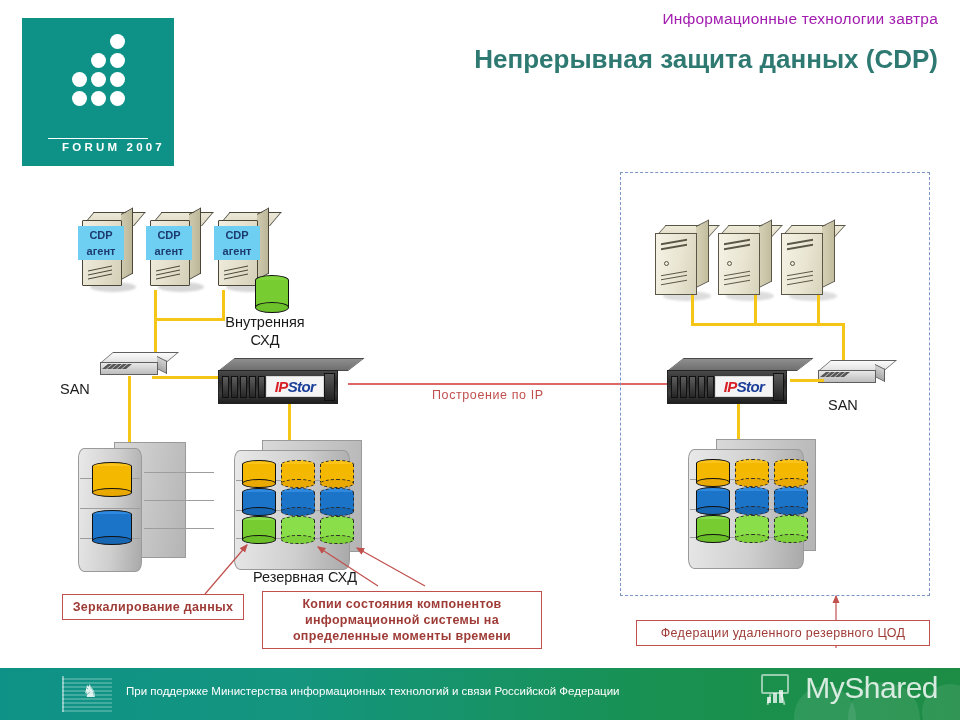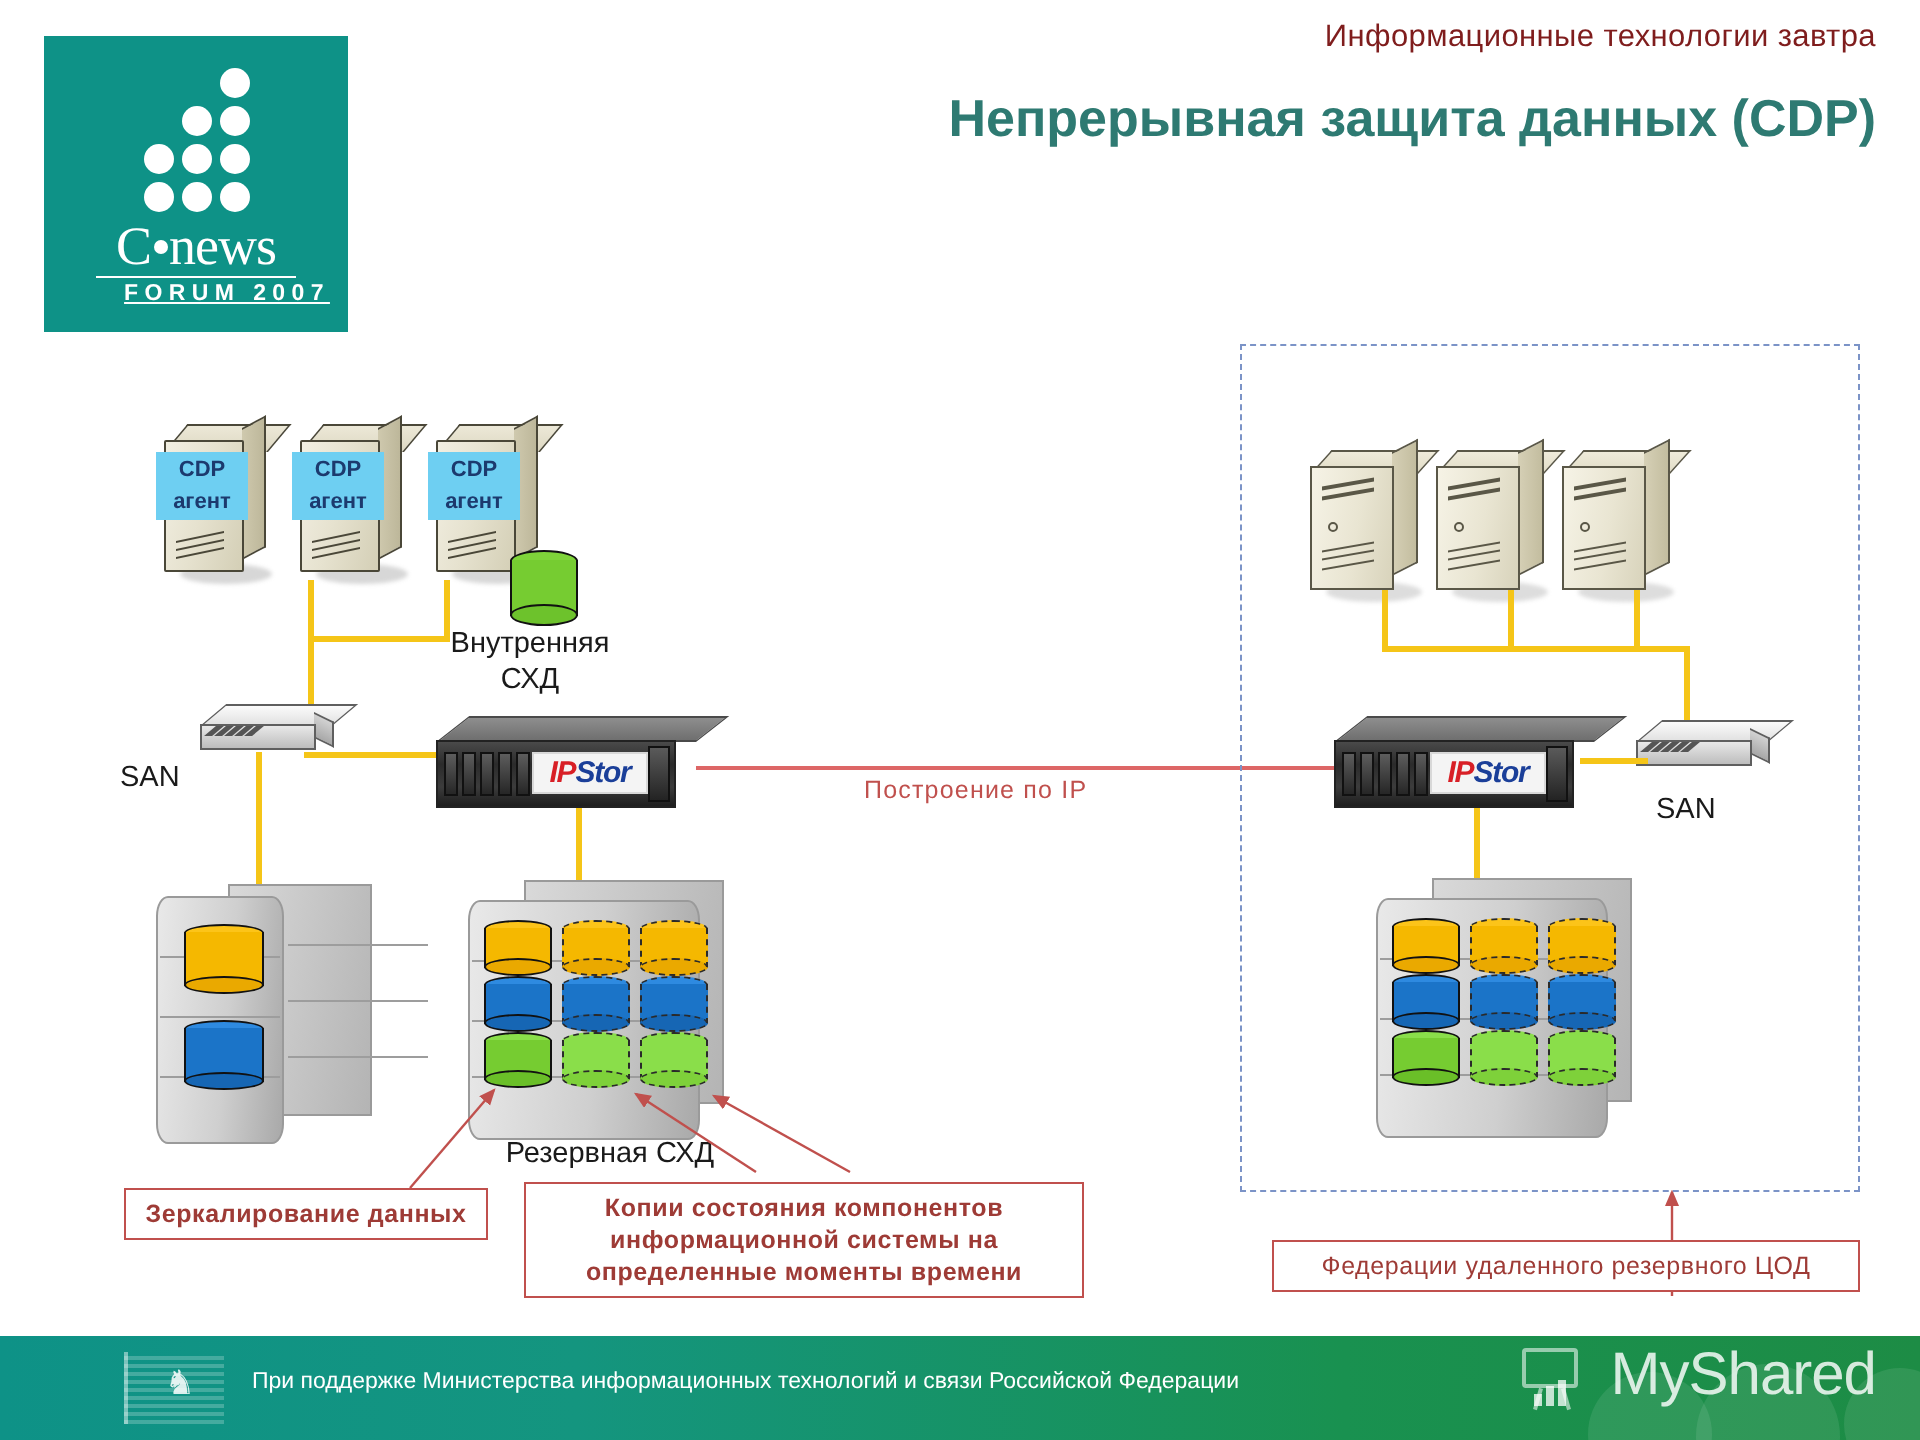--- a/index.html
+++ b/index.html
@@ -30,26 +30,26 @@
   }
   .logo-word .dotmark {
     display: inline-block; width: 7px; height: 7px; border-radius: 50%;
     background: #ffffff; vertical-align: middle; margin: 0 1px 5px 1px;
   }
   .logo-rule {
     position: absolute; left: 26px; top: 120px; width: 100px; height: 1px; background: #fff;
   }
   .logo-forum {
     position: absolute; left: 0; top: 123px; width: 183px; text-align: center;
-    color: #fff; font-size: 11.5px; letter-spacing: 3.2px; font-weight: bold; text-decoration: underline;
+    color: #fff; font-size: 11.5px; letter-spacing: 3.2px; font-weight: bold;
   }
 
   .kicker {
     position: absolute; right: 22px; top: 10px;
-    color: #7f1d1d; font-size: 15.5px; letter-spacing: 0.2px;
+    color: #a21caf; font-size: 15.5px; letter-spacing: 0.2px;
   }
   .slide-title {
     position: absolute; right: 22px; top: 44px;
     color: #2e7a72; font-size: 26px; font-weight: bold;
   }
 
   
   .tower { position: absolute; width: 52px; height: 80px; }
   .tower .body {
     position: absolute; left: 0; top: 8px; width: 40px; height: 66px;
@@ -283,21 +283,20 @@
       <span class="d" style="left:58px; top:0px;"></span>
       <span class="d" style="left:39px; top:19px;"></span>
       <span class="d" style="left:58px; top:19px;"></span>
       <span class="d" style="left:20px; top:38px;"></span>
       <span class="d" style="left:39px; top:38px;"></span>
       <span class="d" style="left:58px; top:38px;"></span>
       <span class="d" style="left:20px; top:57px;"></span>
       <span class="d" style="left:39px; top:57px;"></span>
       <span class="d" style="left:58px; top:57px;"></span>
     </div>
-    <div class="logo-word"><span>C</span><span class="dotmark"></span><span>news</span></div>
     <div class="logo-rule"></div>
     <div class="logo-forum">FORUM  2007</div>
   </div>
 
   <div class="kicker">Информационные технологии завтра</div>
   <div class="slide-title">Непрерывная защита данных (CDP)</div>
 
   <div class="tower" style="left:82px; top:212px;">
     <div class="top"></div>
       <div class="side"></div>

